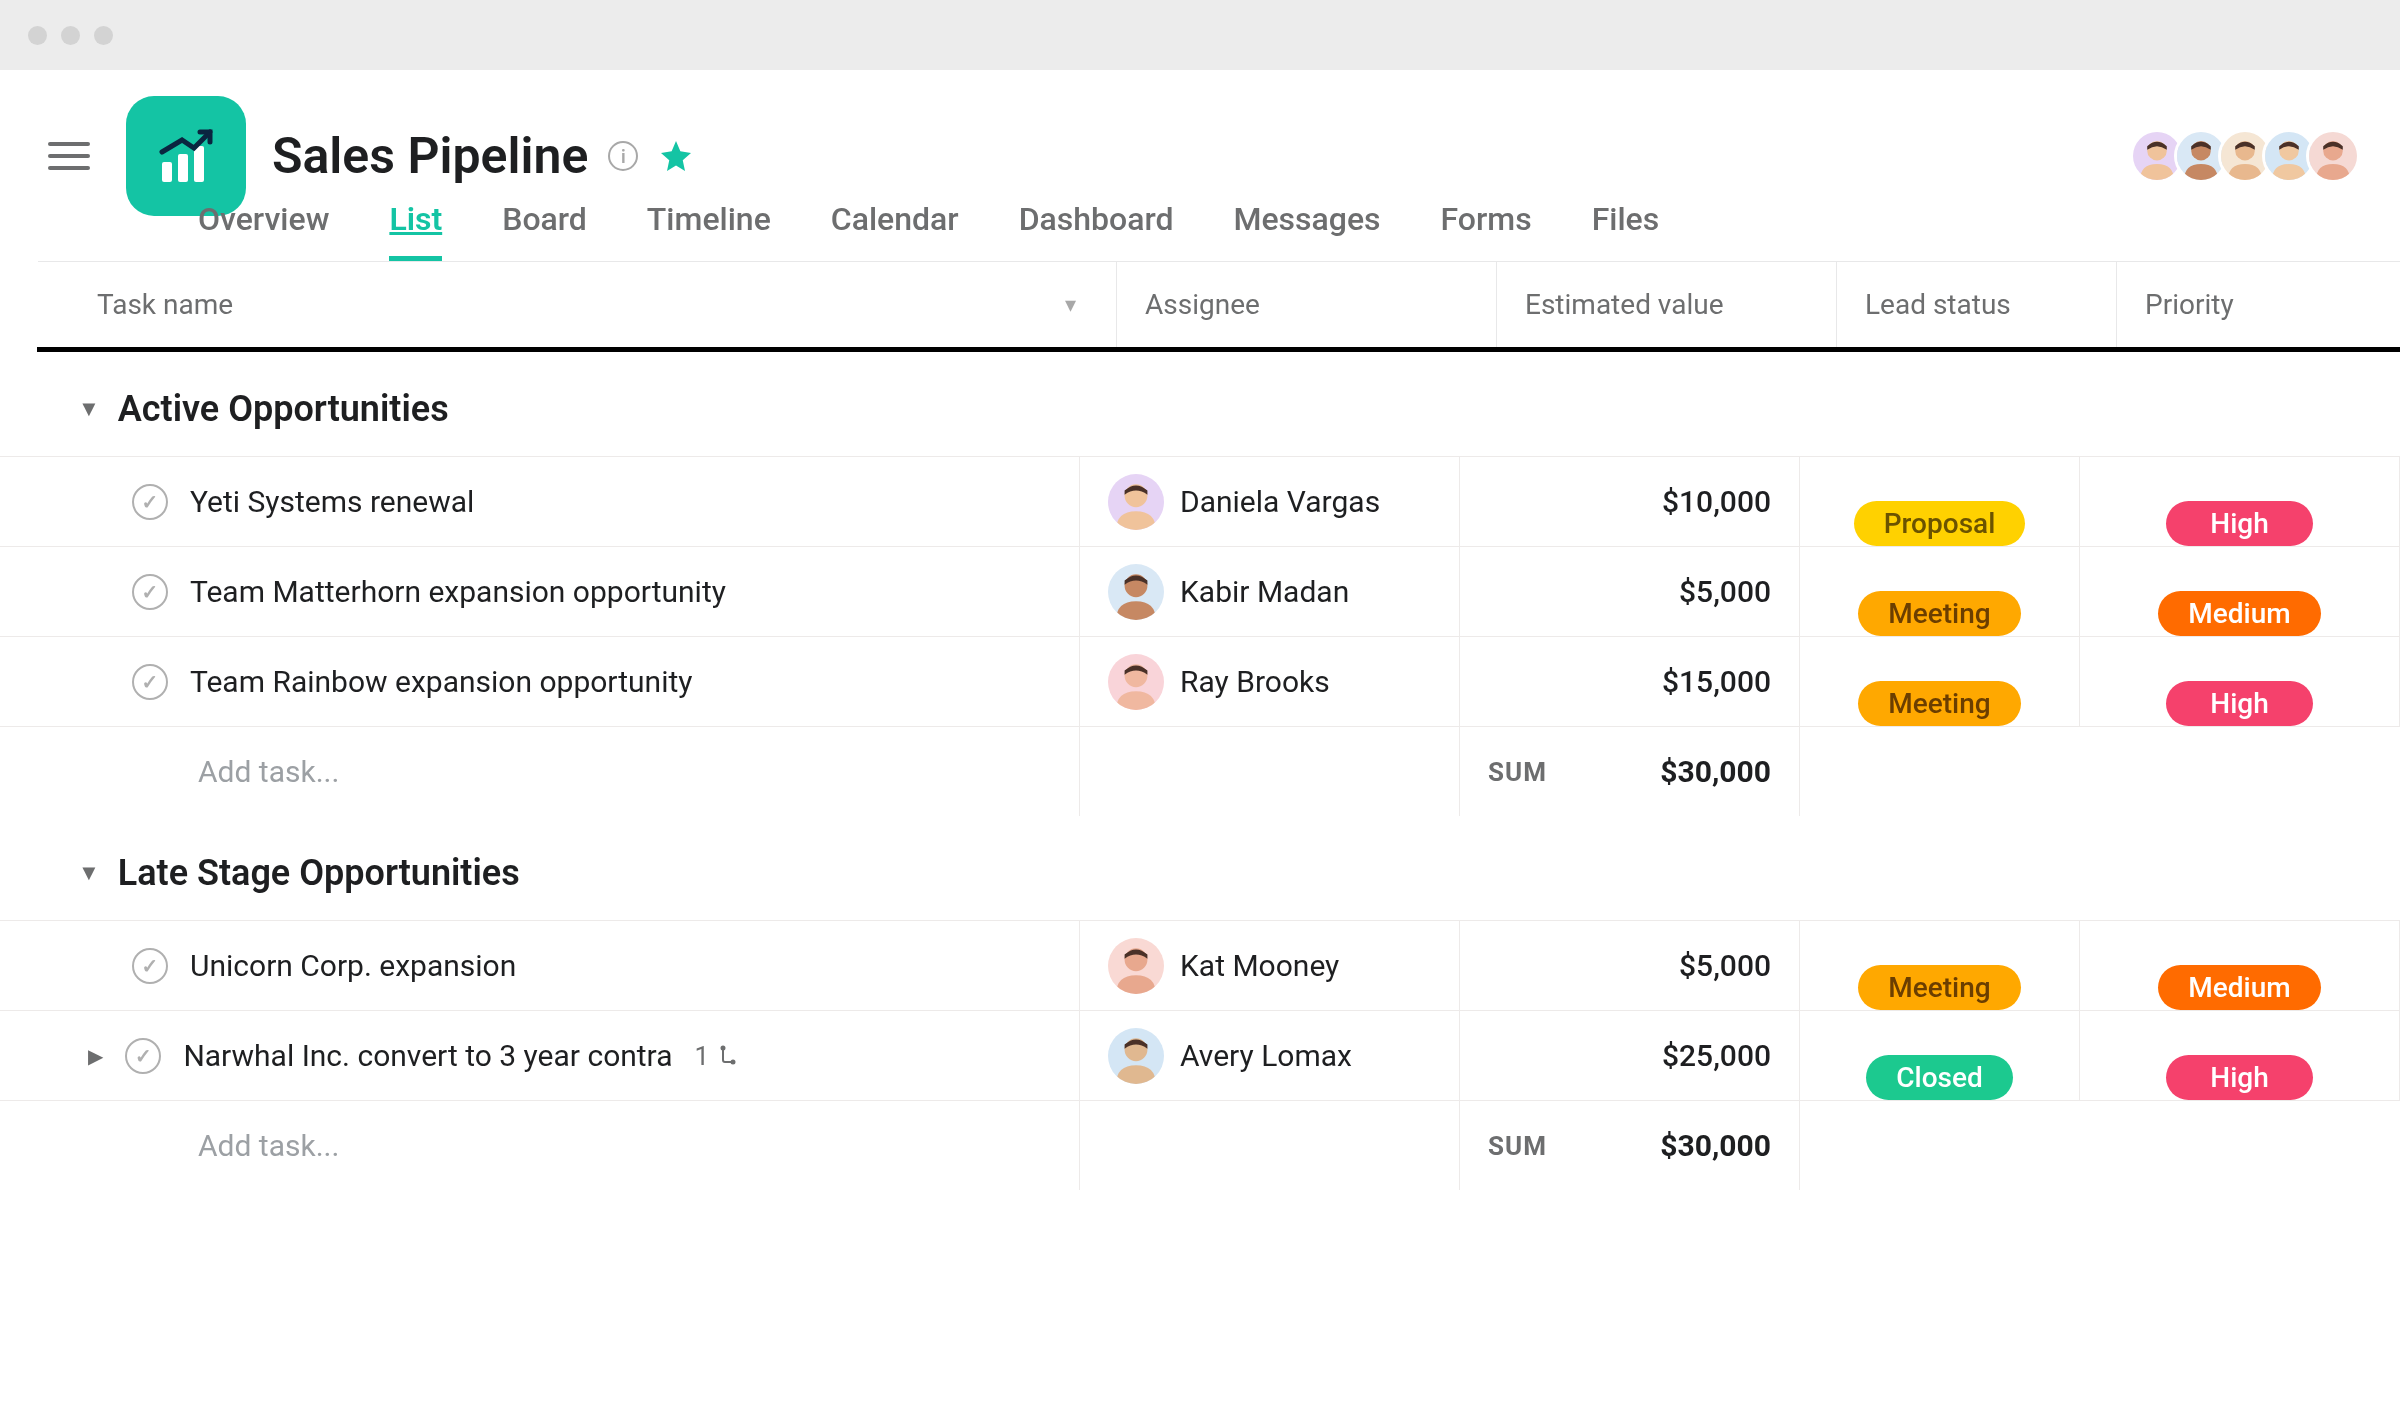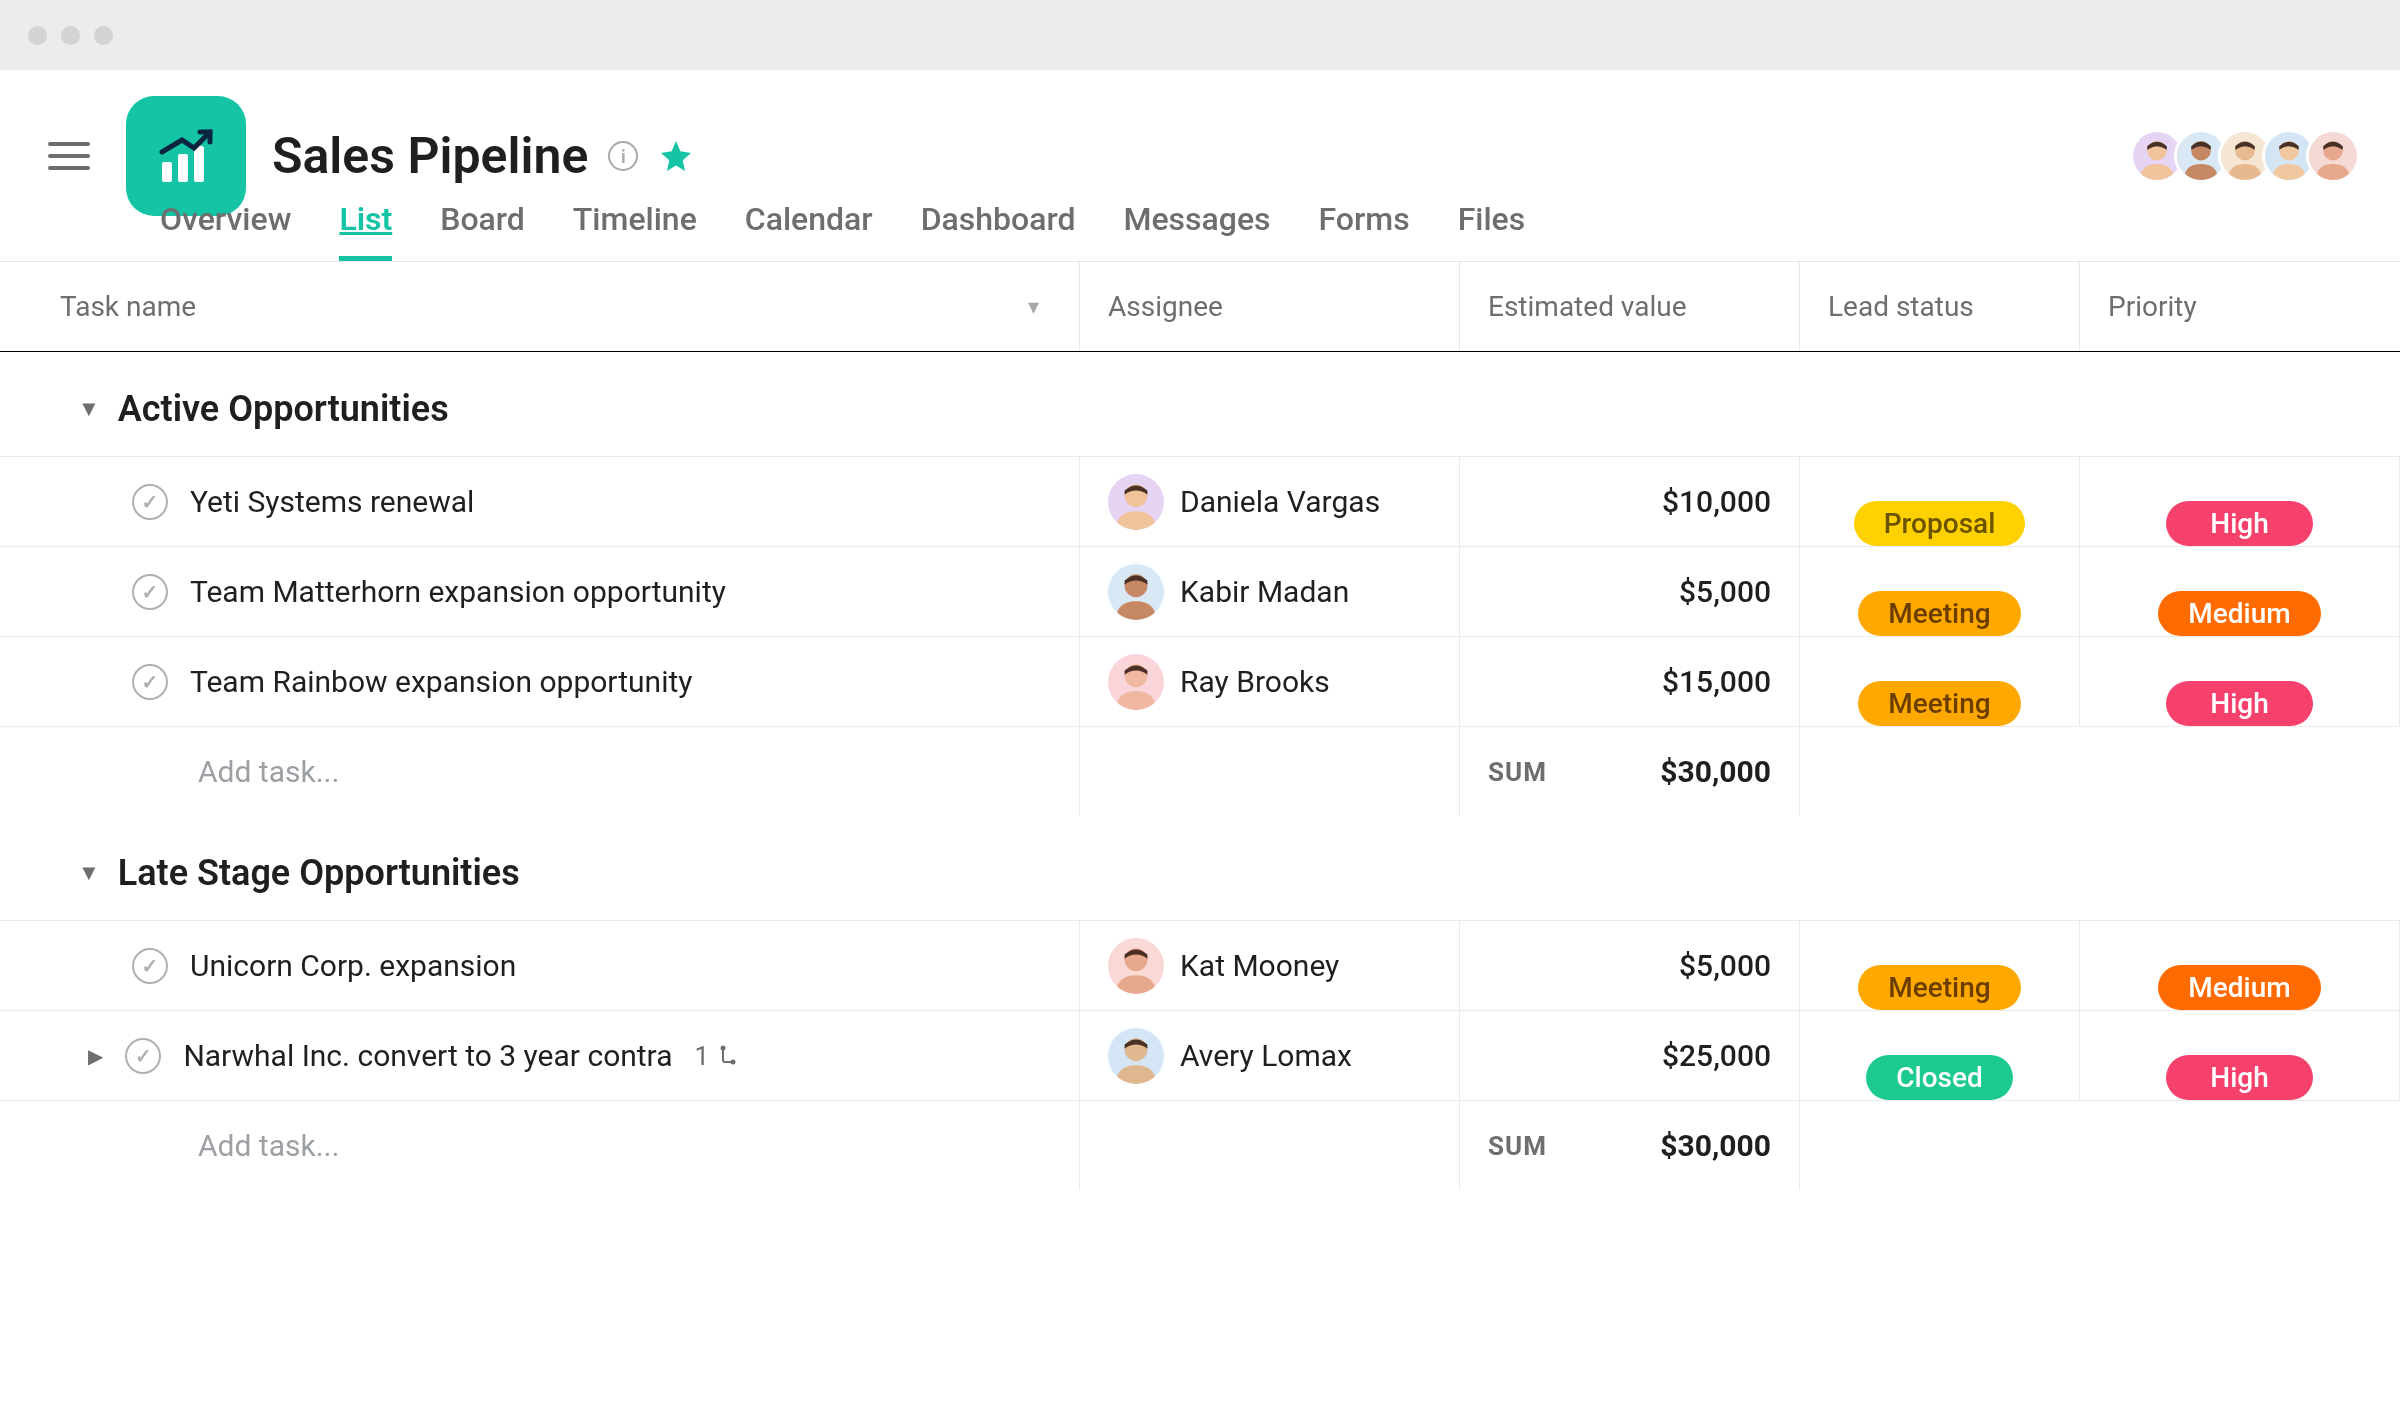--- a/index.html
+++ b/index.html
@@ -66,39 +66,41 @@
   }
   .avatar {
     width: 54px; height: 54px; border-radius: 50%;
     border: 3px solid #fff;
     margin-left: -10px;
     display: flex; align-items: center; justify-content: center;
     overflow: hidden;
   }
   .avatar svg { width: 100%; height: 100%; }
   .tabs {
-    display: flex; gap: 48px;
+    display: flex; gap: 60px;
     padding: 18px 0 0 160px;
     border-bottom: 1px solid #e8e8e9;
     margin-top: -34px;
+    margin-left: 38px;
   }
   .tab {
     font-size: 32px; color: #6d6e6f; padding-bottom: 18px;
     cursor: pointer; font-weight: 500;
   }
   .tab.active {
     color: #14c4a4; border-bottom: 5px solid #14c4a4;
     font-weight: 600;
     text-decoration: underline;
   }
   .columns-header {
     display: grid;
     grid-template-columns: 1080px 380px 340px 280px 320px;
-    border-bottom: 1px solid #000000;
+    border-bottom: 5px solid #000000;
     height: 90px;
+    margin-left: 37px;
   }
   .col-head {
     display: flex; align-items: center;
     padding: 0 28px;
     font-size: 28px; color: #6d6e6f;
     border-right: 1px solid #e8e8e9;
     font-weight: 400;
   }
   .col-head:first-child { padding-left: 60px; }
   .col-head:last-child { border-right: none; }

